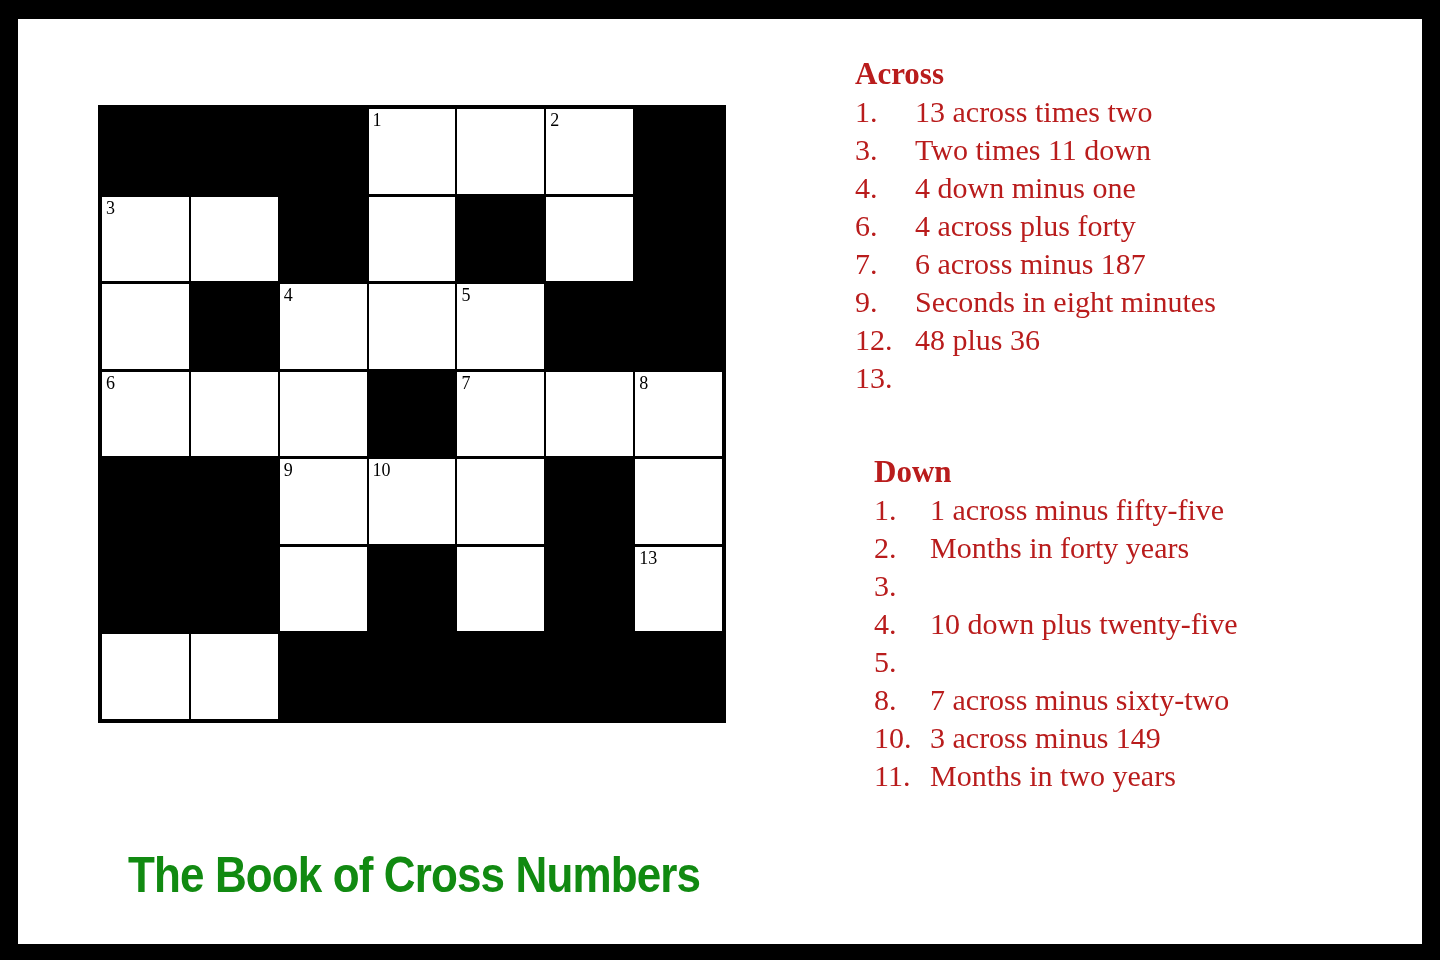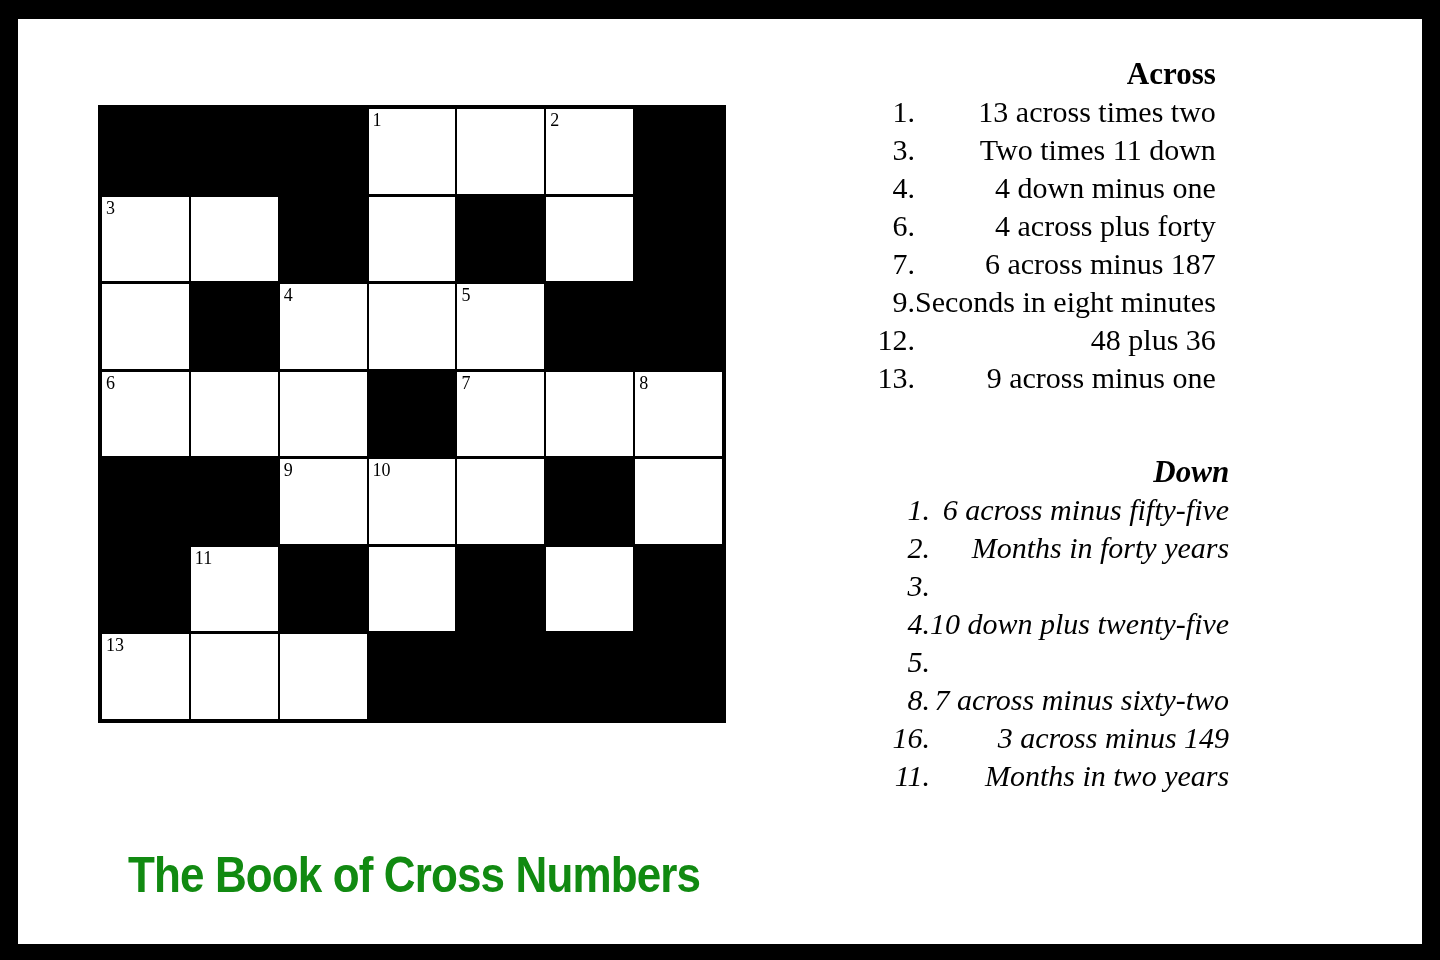--- a/index.html
+++ b/index.html
@@ -50,25 +50,24 @@
     left: 4px;
     top: 0px;
     font-size: 18px;
     line-height: 22px;
     color: #000000;
     font-family: "Liberation Serif", serif;
   }
   
   .clues {
     position: absolute;
-    color: #000000;
-    text-align: right;
+    color: #b91c1c;
   }
   .clues-across { left: 837px; top: 36px; }
-  .clues-down   { left: 856px; top: 434px; font-style: italic; }
+  .clues-down   { left: 856px; top: 434px; }
   .clue-heading {
     font-weight: bold;
     font-size: 31px;
     line-height: 38px;
     margin: 0;
     font-family: "Liberation Serif", serif;
   }
   .clue {
     display: flex;
     font-size: 30px;
@@ -148,23 +147,20 @@
       <div class="cell">
         <span class="cellnum">9</span>
       </div>
       <div class="cell">
         <span class="cellnum">10</span>
       </div>
       <div class="cell"></div>
       <div class="cell black"></div>
       <div class="cell"></div>
       <div class="cell black"></div>
-      <div class="cell">
-        <span class="cellnum">11</span>
-      </div>
       <div class="cell black"></div>
       <div class="cell"></div>
       <div class="cell black"></div>
       <div class="cell"></div>
       <div class="cell black"></div>
       <div class="cell">
         <span class="cellnum">13</span>
       </div>
       <div class="cell"></div>
       <div class="cell"></div>
@@ -199,52 +195,51 @@
         <div class="clue">
           <span class="cnum">9.</span>
           <span class="ctext">Seconds in eight minutes</span>
         </div>
         <div class="clue">
           <span class="cnum">12.</span>
           <span class="ctext">48 plus 36</span>
         </div>
         <div class="clue">
           <span class="cnum">13.</span>
-          <span class="ctext">9 across minus one</span>
         </div>
       </div>
   </section>
 
   <section class="clues clues-down">
     <h2 class="clue-heading">Down</h2>
     <div id="down-list">
         <div class="clue">
           <span class="cnum">1.</span>
-          <span class="ctext">6 across minus fifty-five</span>
+          <span class="ctext">1 across minus fifty-five</span>
         </div>
         <div class="clue">
           <span class="cnum">2.</span>
           <span class="ctext">Months in forty years</span>
         </div>
         <div class="clue">
           <span class="cnum">3.</span>
         </div>
         <div class="clue">
           <span class="cnum">4.</span>
           <span class="ctext">10 down plus twenty-five</span>
         </div>
         <div class="clue">
           <span class="cnum">5.</span>
         </div>
         <div class="clue">
           <span class="cnum">8.</span>
           <span class="ctext">7 across minus sixty-two</span>
         </div>
         <div class="clue">
-          <span class="cnum">16.</span>
+          <span class="cnum">10.</span>
           <span class="ctext">3 across minus 149</span>
         </div>
         <div class="clue">
           <span class="cnum">11.</span>
           <span class="ctext">Months in two years</span>
         </div>
       </div>
   </section>
 
   <div class="title" style="color: rgb(17, 138, 17);">The Book of Cross Numbers</div>

